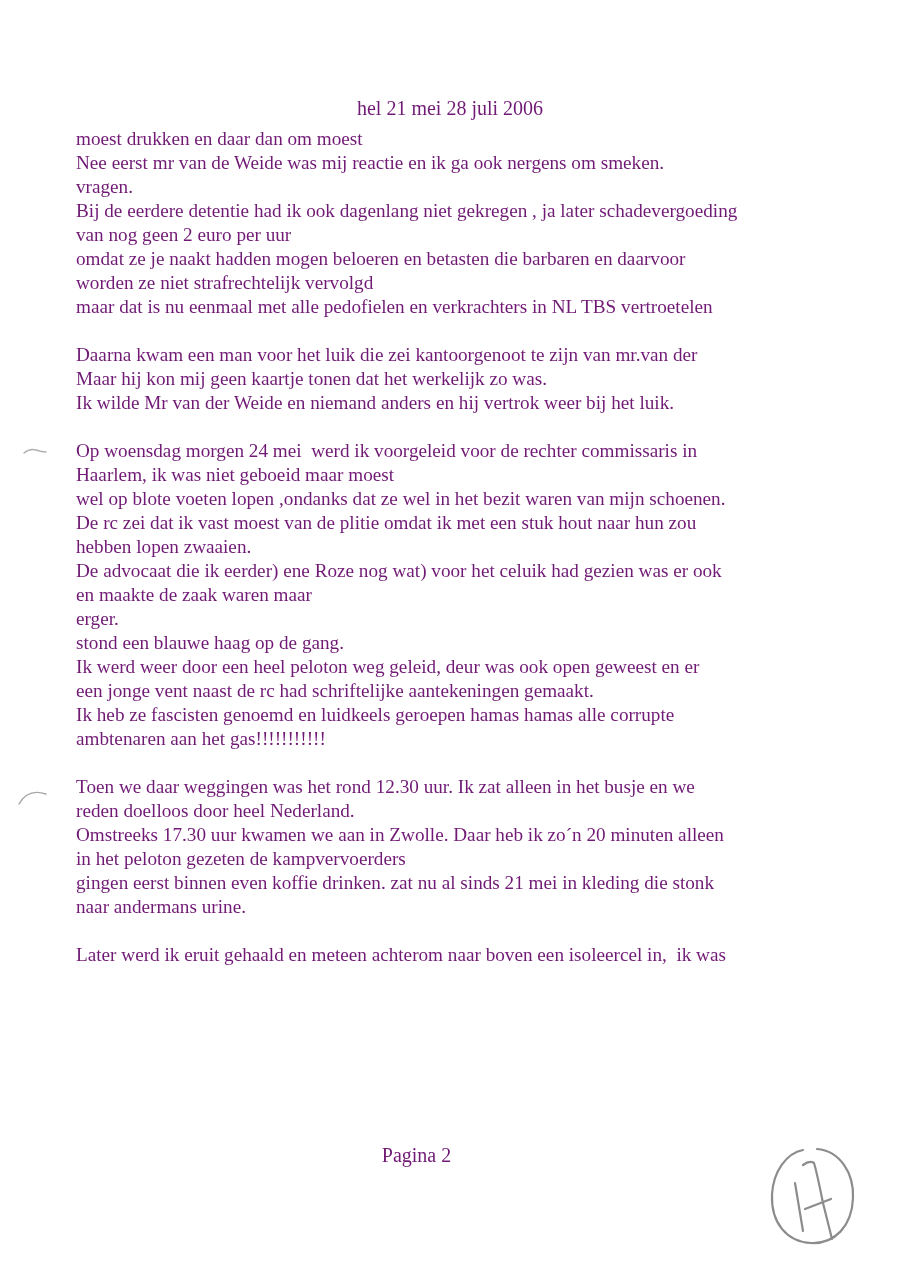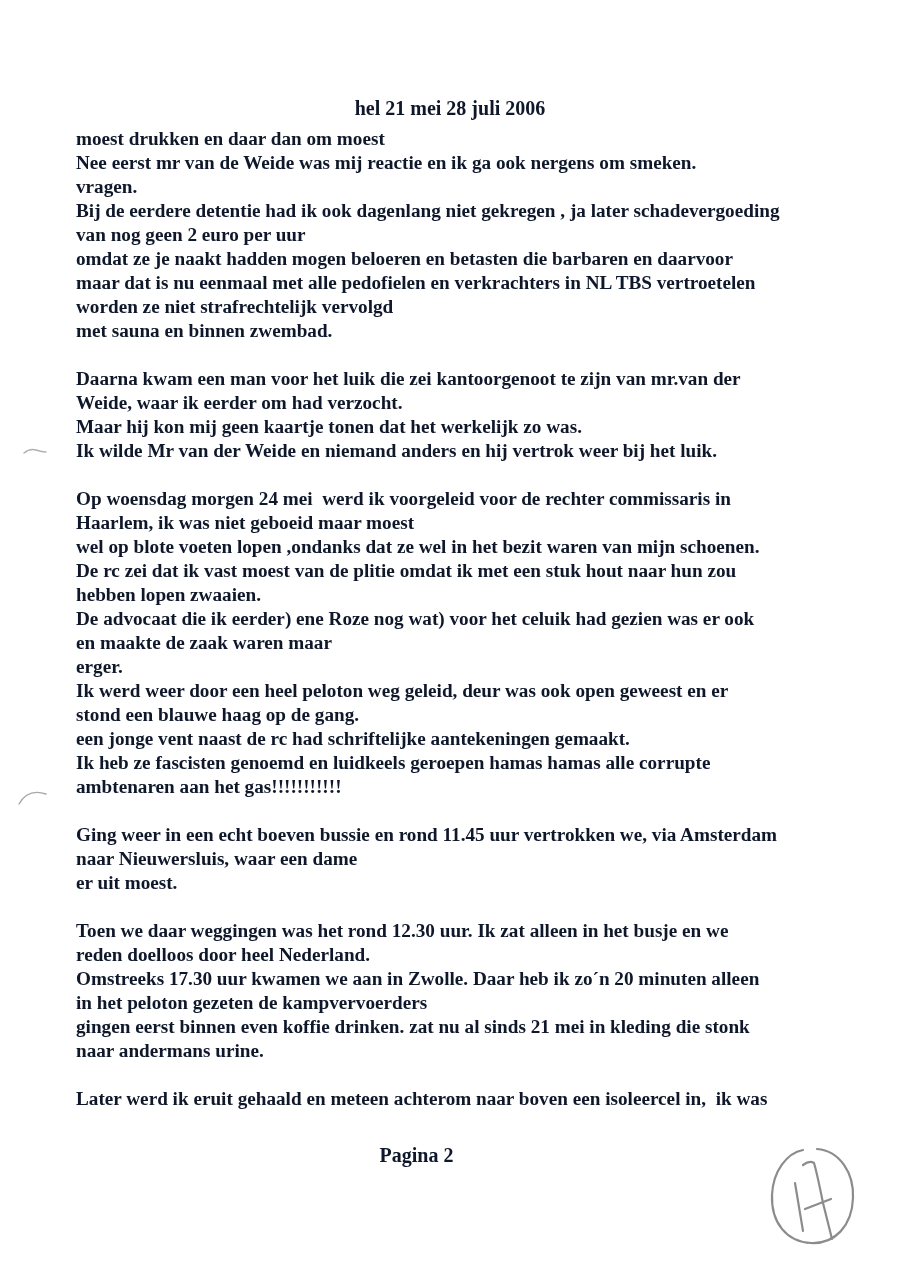--- a/index.html
+++ b/index.html
@@ -9,22 +9,21 @@
     height: 1272px;
     background: #ffffff;
     overflow: hidden;
   }
   .page {
     position: relative;
     width: 900px;
     height: 1272px;
     background: #ffffff;
     font-family: "Liberation Serif", serif;
-    color: #0f172a;
-    font-weight: bold;
+    color: #701a75;
   }
   .doc-title {
     position: absolute;
     top: 96px;
     left: 0;
     width: 900px;
     text-align: center;
     font-size: 20px;
     line-height: 24px;
     white-space: pre;
@@ -76,49 +75,42 @@
   <div class="doc-title">hel 21 mei 28 juli 2006</div>
 
   <div class="doc-body">
       <div class="paragraph">
         <div class="line">moest drukken en daar dan om moest</div>
         <div class="line">Nee eerst mr van de Weide was mij reactie en ik ga ook nergens om smeken.</div>
         <div class="line">vragen.</div>
         <div class="line">Bij de eerdere detentie had ik ook dagenlang niet gekregen , ja later schadevergoeding</div>
         <div class="line">van nog geen 2 euro per uur</div>
         <div class="line">omdat ze je naakt hadden mogen beloeren en betasten die barbaren en daarvoor</div>
+        <div class="line">worden ze niet strafrechtelijk vervolgd</div>
         <div class="line">maar dat is nu eenmaal met alle pedofielen en verkrachters in NL TBS vertroetelen</div>
-        <div class="line">worden ze niet strafrechtelijk vervolgd</div>
-        <div class="line">met sauna en binnen zwembad.</div>
       </div>
       <div class="paragraph">
         <div class="line">Daarna kwam een man voor het luik die zei kantoorgenoot te zijn van mr.van der</div>
-        <div class="line">Weide, waar ik eerder om had verzocht.</div>
         <div class="line">Maar hij kon mij geen kaartje tonen dat het werkelijk zo was.</div>
         <div class="line">Ik wilde Mr van der Weide en niemand anders en hij vertrok weer bij het luik.</div>
       </div>
       <div class="paragraph">
         <div class="line">Op woensdag morgen 24 mei  werd ik voorgeleid voor de rechter commissaris in</div>
         <div class="line">Haarlem, ik was niet geboeid maar moest</div>
         <div class="line">wel op blote voeten lopen ,ondanks dat ze wel in het bezit waren van mijn schoenen.</div>
         <div class="line">De rc zei dat ik vast moest van de plitie omdat ik met een stuk hout naar hun zou</div>
         <div class="line">hebben lopen zwaaien.</div>
         <div class="line">De advocaat die ik eerder) ene Roze nog wat) voor het celuik had gezien was er ook</div>
         <div class="line">en maakte de zaak waren maar</div>
         <div class="line">erger.</div>
+        <div class="line">stond een blauwe haag op de gang.</div>
         <div class="line">Ik werd weer door een heel peloton weg geleid, deur was ook open geweest en er</div>
-        <div class="line">stond een blauwe haag op de gang.</div>
         <div class="line">een jonge vent naast de rc had schriftelijke aantekeningen gemaakt.</div>
         <div class="line">Ik heb ze fascisten genoemd en luidkeels geroepen hamas hamas alle corrupte</div>
         <div class="line">ambtenaren aan het gas!!!!!!!!!!!</div>
-      </div>
-      <div class="paragraph">
-        <div class="line">Ging weer in een echt boeven bussie en rond 11.45 uur vertrokken we, via Amsterdam</div>
-        <div class="line">naar Nieuwersluis, waar een dame</div>
-        <div class="line">er uit moest.</div>
       </div>
       <div class="paragraph">
         <div class="line">Toen we daar weggingen was het rond 12.30 uur. Ik zat alleen in het busje en we</div>
         <div class="line">reden doelloos door heel Nederland.</div>
         <div class="line">Omstreeks 17.30 uur kwamen we aan in Zwolle. Daar heb ik zo´n 20 minuten alleen</div>
         <div class="line">in het peloton gezeten de kampvervoerders</div>
         <div class="line">gingen eerst binnen even koffie drinken. zat nu al sinds 21 mei in kleding die stonk</div>
         <div class="line">naar andermans urine.</div>
       </div>
       <div class="paragraph">

